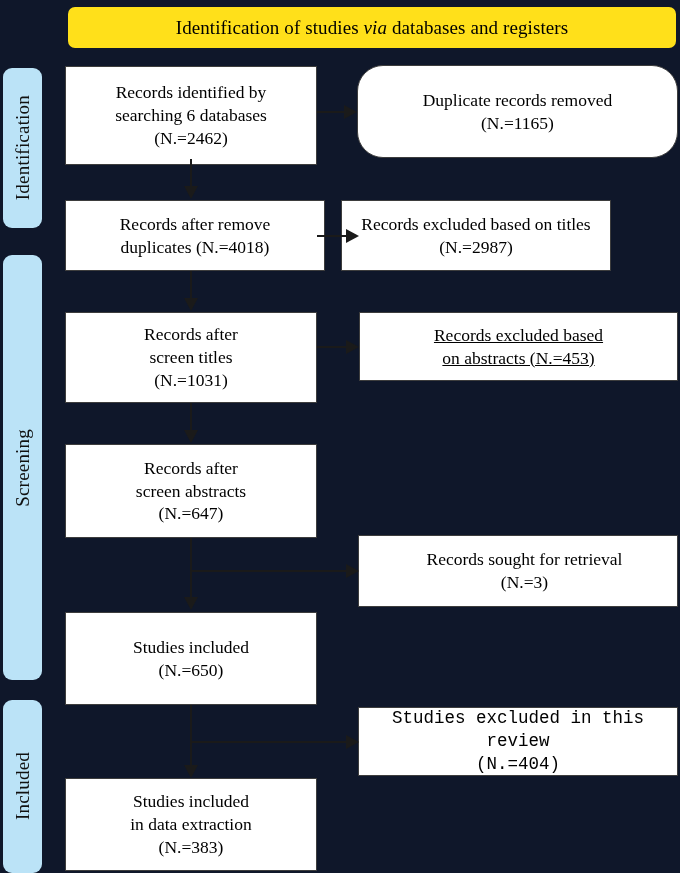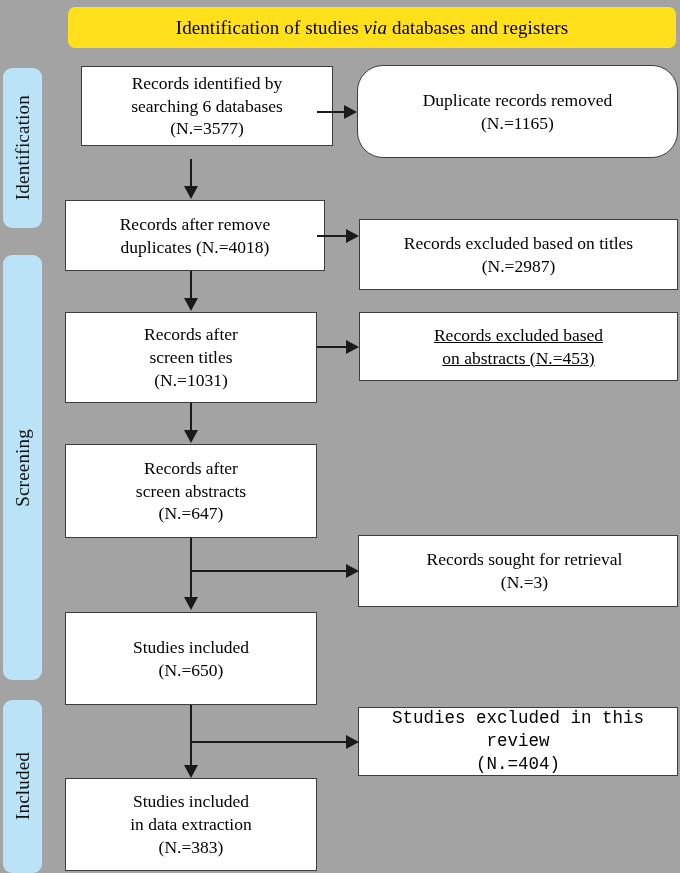--- a/index.html
+++ b/index.html
@@ -4,21 +4,21 @@
 <style>
   html, body {
     margin: 0;
     padding: 0;
     background: #ffffff;
   }
   #canvas {
     position: relative;
     width: 680px;
     height: 873px;
-    background: #a3a3a3;
+    background: #0f172a;
     font-family: "Liberation Serif", "DejaVu Serif", serif;
     overflow: hidden;
   }
 
   
   .banner {
     position: absolute;
     left: 68px;
     top: 7px;
     width: 608px;
@@ -73,30 +73,30 @@
     text-align: center;
     padding: 2px 8px;
   }
   .fbox-text {
     font-size: 17.5px;
     line-height: 1.30;
     color: #000000;
   }
 
   
-  #box-identified      { left: 65px; top: 66px;  width: 252px; height: 80px; margin-left: 16px; }
+  #box-identified      { left: 65px; top: 66px;  width: 252px; height: 99px; }
   #box-after-dupes     { left: 65px; top: 200px; width: 260px; height: 71px; }
   #box-after-titles    { left: 65px; top: 312px; width: 252px; height: 91px; }
   #box-after-abstracts { left: 65px; top: 444px; width: 252px; height: 94px; }
   #box-fulltext        { left: 65px; top: 612px; width: 252px; height: 93px; }
   #box-data-extraction { left: 65px; top: 778px; width: 252px; height: 93px; }
 
   
   #box-dupes-removed   { left: 357px; top: 65px;  width: 321px; height: 93px; border-radius: 26px; }
-  #box-excl-titles     { left: 359px; top: 200px; width: 319px; height: 71px; margin-top: 19px; }
+  #box-excl-titles     { left: 341px; top: 200px; width: 270px; height: 71px; }
   #box-excl-abstracts  { left: 359px; top: 312px; width: 319px; height: 69px; text-decoration: underline; }
   #box-sought          { left: 358px; top: 535px; width: 320px; height: 72px; padding-left: 21px; }
   #box-excl-review     { left: 358px; top: 707px; width: 320px; height: 69px; font-family: Liberation Mono, monospace; }
 
   
   .vline {
     position: absolute;
     width: 2px;
     background: #1a1a1a;
   }
@@ -136,21 +136,21 @@
     <span class="stage-label">Screening</span>
   </div>
   <div class="stage-bar" id="stage-included">
     <span class="stage-label">Included</span>
   </div>
 
   <div class="fbox" id="box-identified">
     <div class="fbox-text">
       <div>Records identified by</div>
       <div>searching 6 databases</div>
-      <div>(N.=3577)</div>
+      <div>(N.=2462)</div>
     </div>
   </div>
 
   <div class="fbox" id="box-dupes-removed">
     <div class="fbox-text">
       <div>Duplicate records removed</div>
       <div>(N.=1165)</div>
     </div>
   </div>
 

